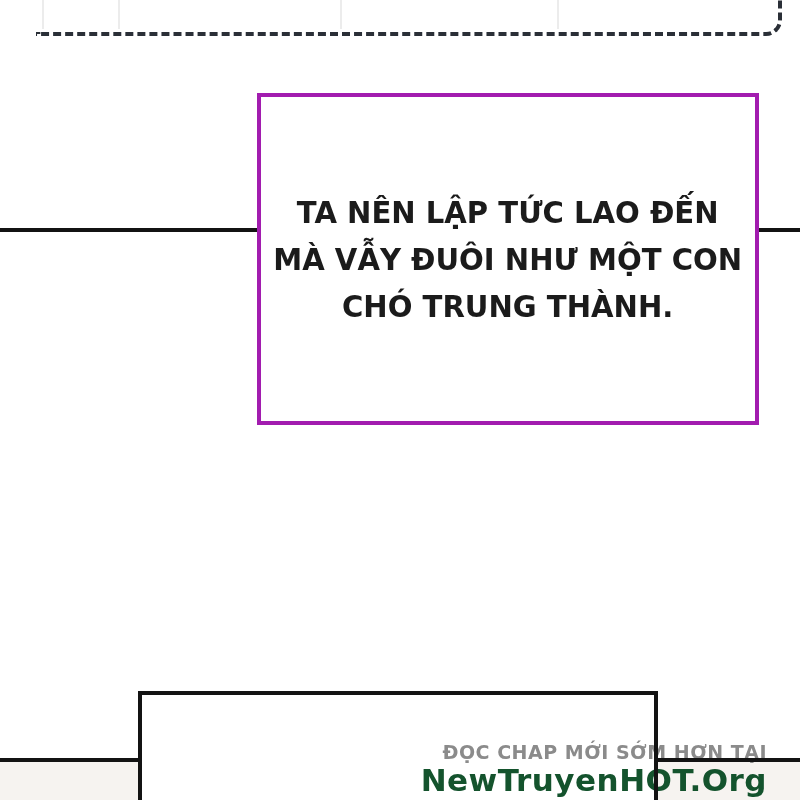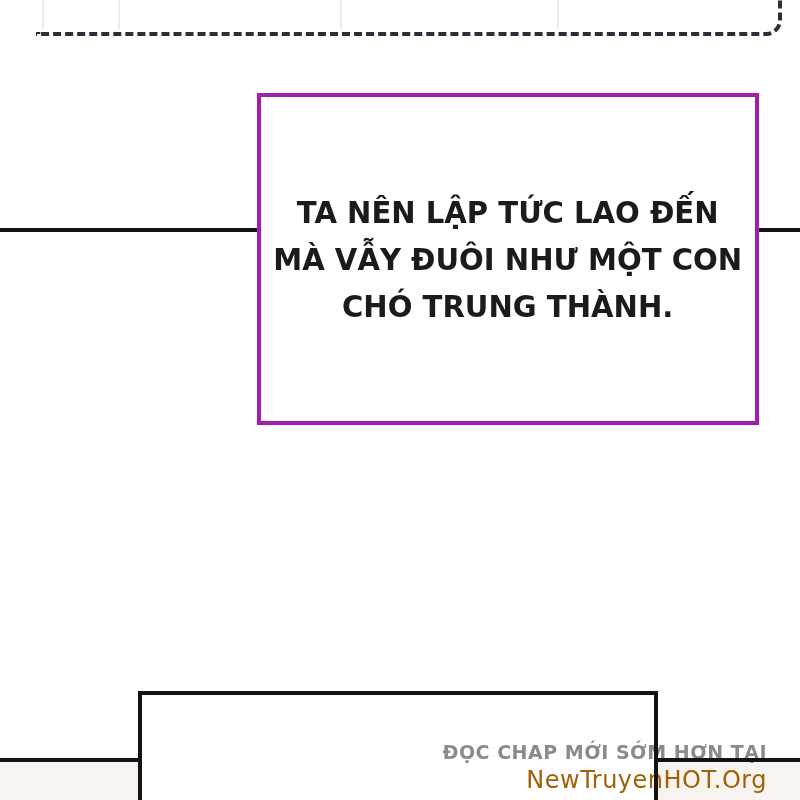--- a/index.html
+++ b/index.html
@@ -107,25 +107,25 @@
     margin-top: 16px;
   }
   .watermark-tagline {
     font-weight: bold;
     font-size: 19px;
     line-height: 22px;
     letter-spacing: 0.5px;
     color: #8b8b8b;
   }
   .watermark-site {
-    font-weight: normal;
-    font-size: 24px;
+    font-weight: bold;
+    font-size: 31px;
     line-height: 33px;
     letter-spacing: 0.5px;
-    color: #a16207;
+    color: #14532d;
     margin-top: 1px;
   }
   .line-b {
     position: absolute;
     top: 758px;
     height: 4px;
     background: #131313;
     z-index: 4;
   }
   .line-b.left { left: 0; width: 140px; }

